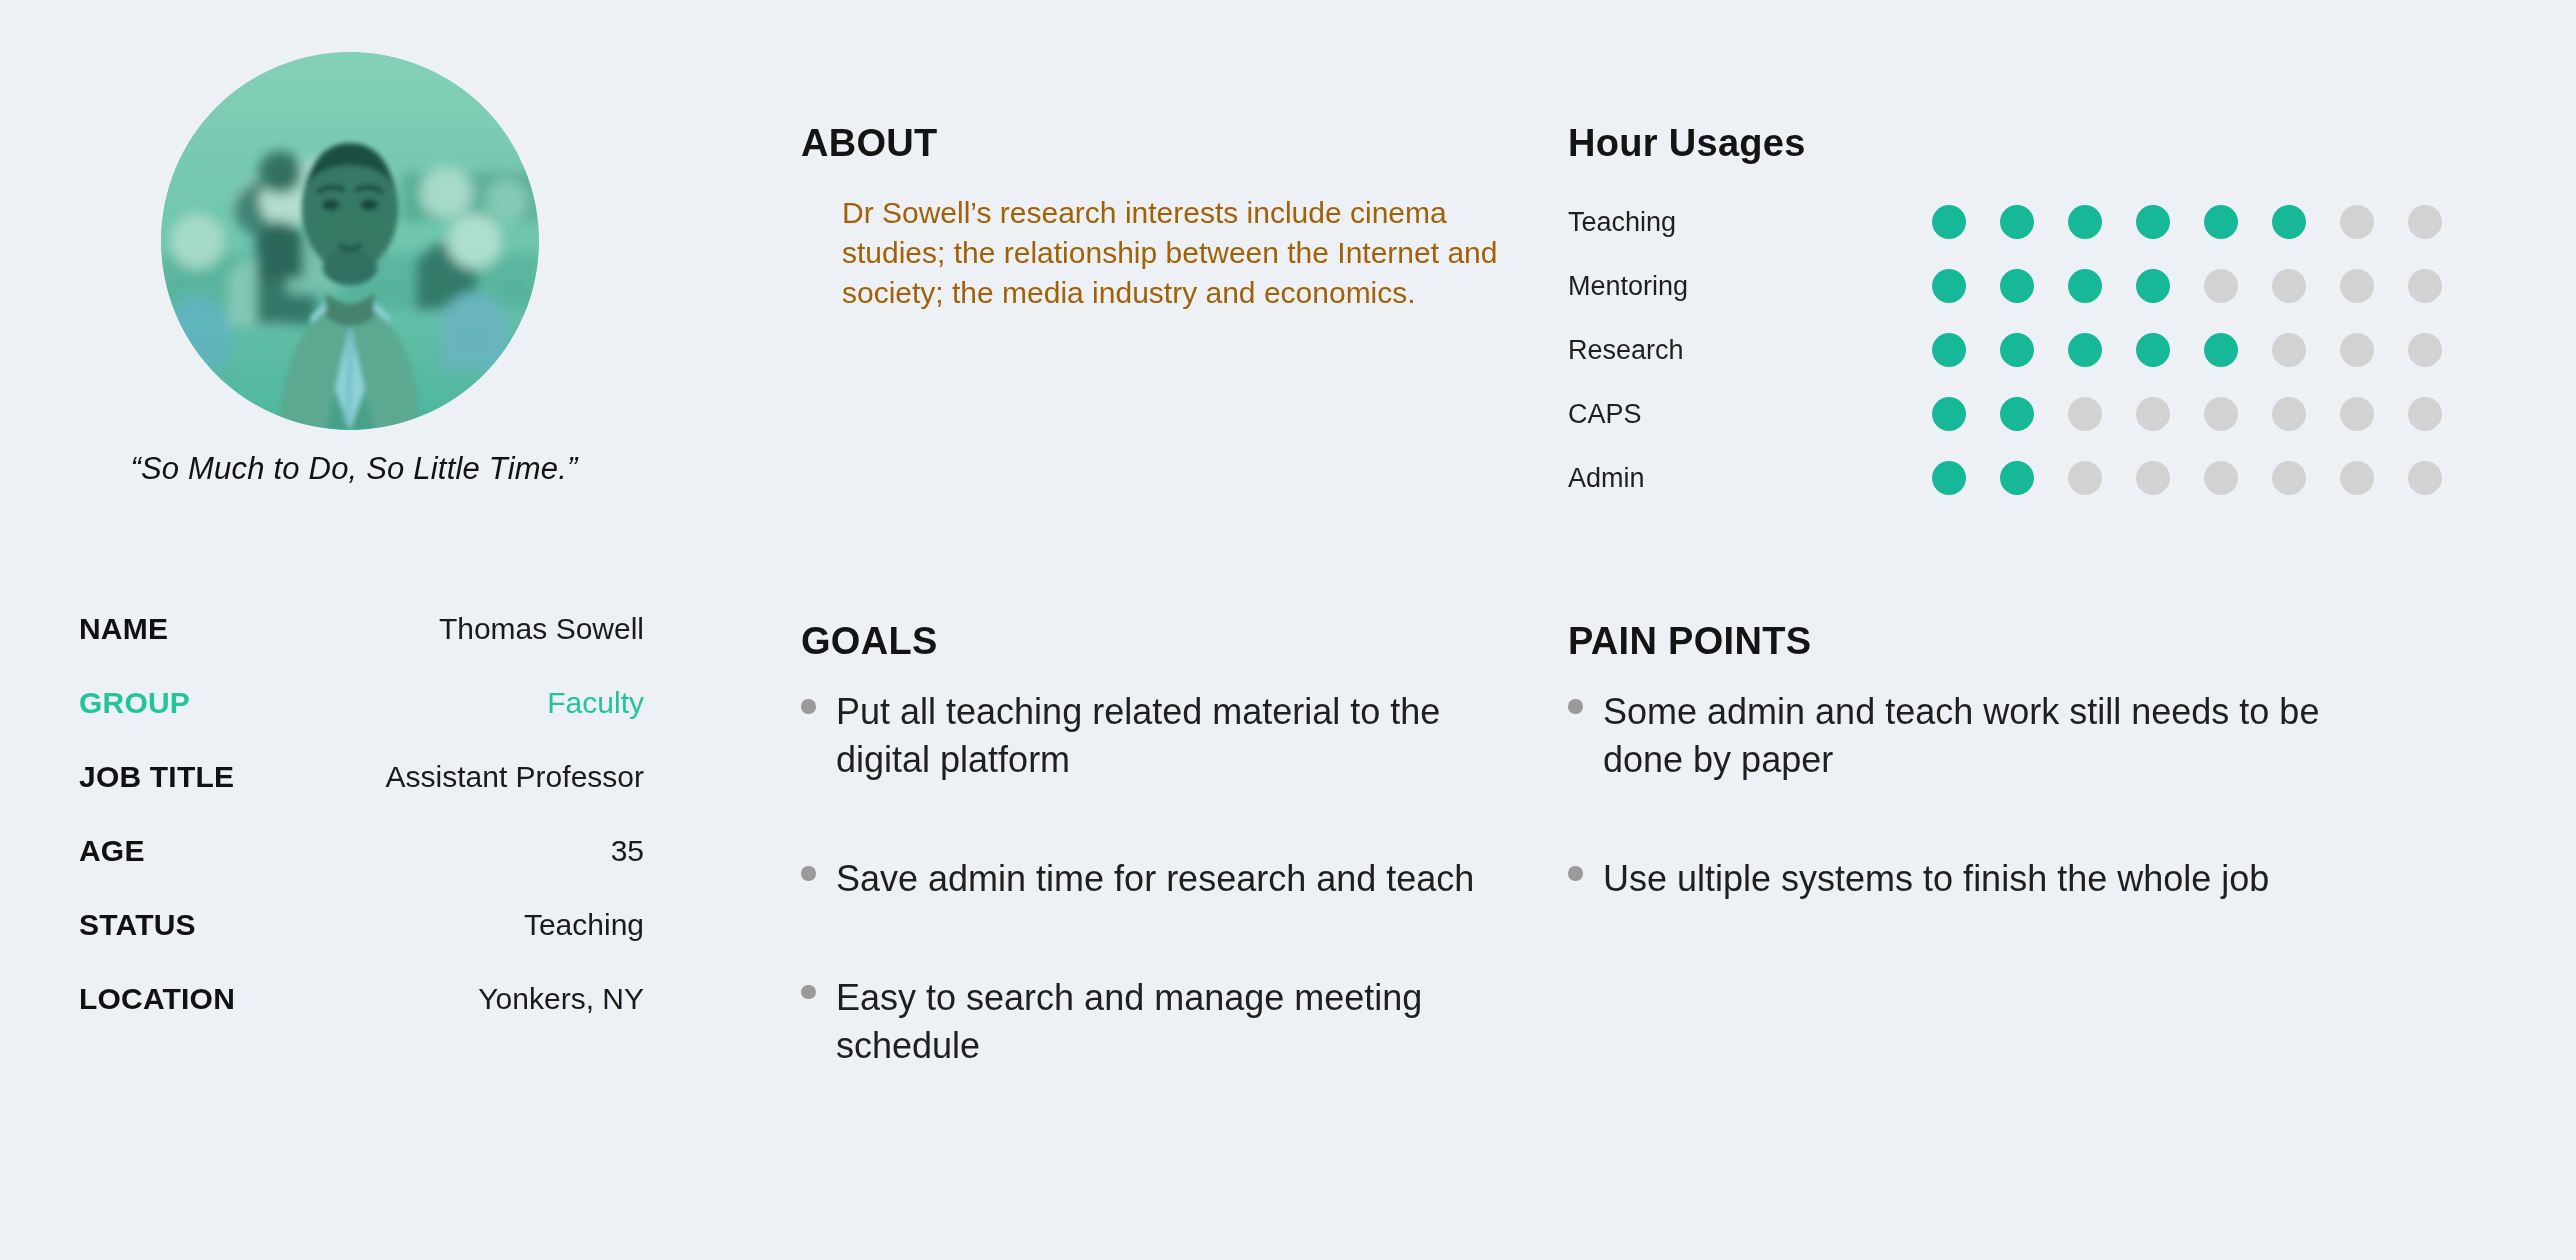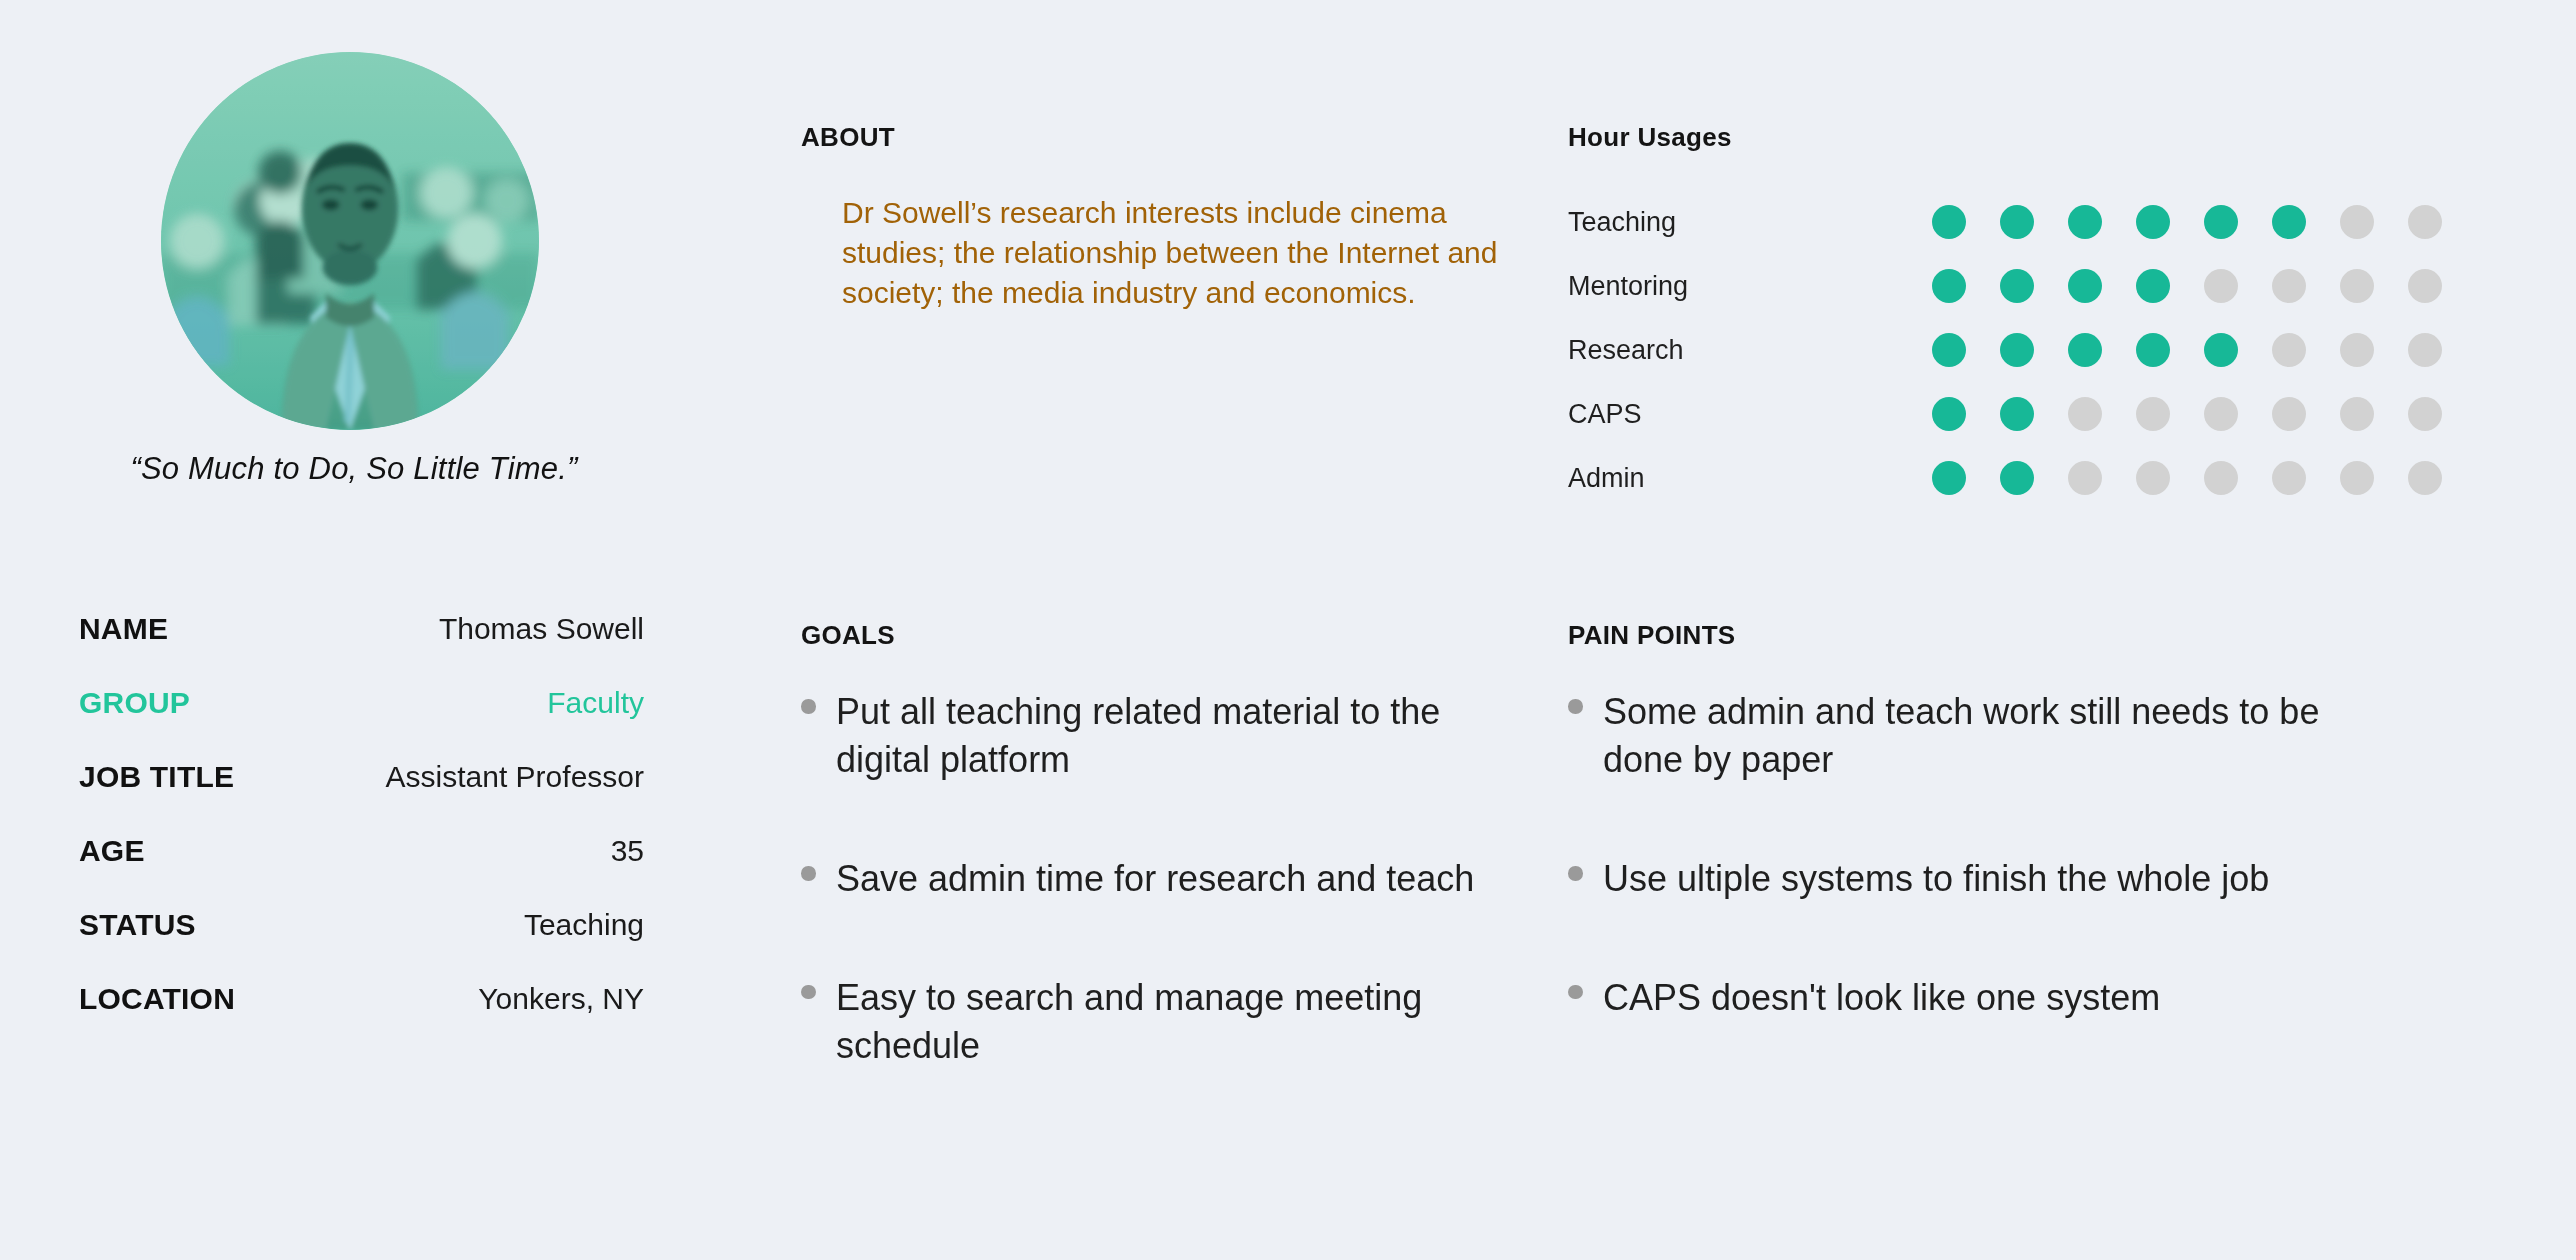--- a/index.html
+++ b/index.html
@@ -41,21 +41,21 @@
   }
   .det-value{
     font-size:30px;font-weight:400;white-space:nowrap;color:#1a1a1a;
     text-align:left;
   }
   .det-row.accent .det-label,
   .det-row.accent .det-value{color:#22c59b;}
 
   
   .section-title{
-    font-size:26px;font-weight:bold;letter-spacing:0.3px;color:#141414;
+    font-size:38px;font-weight:bold;letter-spacing:0.3px;color:#141414;
   }
   .about-title{position:absolute;left:801px;top:122px;}
   .about-body{
     position:absolute;left:842px;top:193px;width:708px;
     font-size:30px;line-height:1.33;color:#a16207;font-weight:400;
   }
 
   .hours-title{position:absolute;left:1568px;top:122px;}
   .goals-title{position:absolute;left:801px;top:620px;}
   .pains-title{position:absolute;left:1568px;top:620px;}
@@ -284,20 +284,16 @@
   <div class="section-title pains-title">PAIN POINTS</div>
   <div class="bullets pains-list">
     <div class="bullet-item">
       <span class="marker"></span>
       <span>Some admin and teach work still needs to be done by paper</span>
     </div>
     <div class="bullet-item">
       <span class="marker"></span>
       <span>Use ultiple systems to finish the whole job</span>
     </div>
-    <div class="bullet-item">
-      <span class="marker"></span>
-      <span>CAPS doesn't look like one system</span>
-    </div>
   </div>
 
 </div>
 
 
 </body></html>

